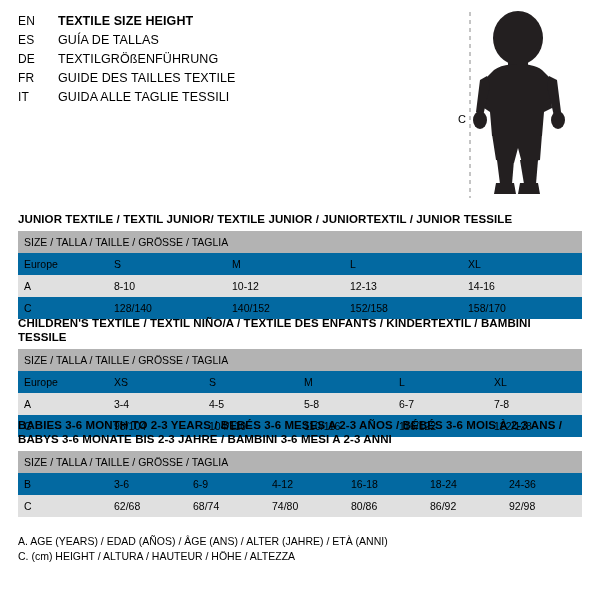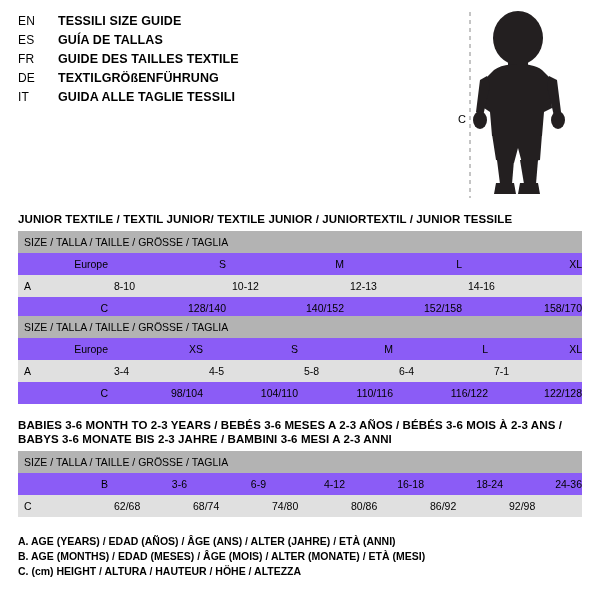--- a/index.html
+++ b/index.html
@@ -37,21 +37,21 @@
     height: 18px;
     margin-bottom: 1px;
   }
   .lang-code {
     width: 40px;
     font-size: 12px;
     letter-spacing: 0.2px;
   }
   .lang-text {
     font-size: 12.5px;
-    font-weight: bold;
+    font-weight: normal;
     letter-spacing: 0.1px;
   }
   .lang-row.first .lang-text {
     font-weight: bold;
   }
 
   
   .figure-area {
     position: absolute;
     top: 8px;
@@ -95,22 +95,21 @@
   }
   tr.header-row td {
     background: #b3b3b3;
     font-size: 10.5px;
     font-weight: normal;
   }
   tr.shade td {
     background: #e0e0e0;
   }
   tr.plain td {
-    background: #8b5cf6;
-    text-align: right;
+    background: #0369a1;
   }
 
   
   .legend {
     position: absolute;
     left: 18px;
     width: 564px;
   }
   .legend div {
     font-size: 10.5px;
@@ -118,33 +117,33 @@
   }
 </style>
 </head>
 <body>
 
 <div class="page">
 
   <div class="lang-block">
     <div class="lang-row first">
       <span class="lang-code">EN</span>
-      <span class="lang-text">TESSILI SIZE GUIDE</span>
+      <span class="lang-text">TEXTILE SIZE HEIGHT</span>
     </div>
     <div class="lang-row">
       <span class="lang-code">ES</span>
       <span class="lang-text">GUÍA DE TALLAS</span>
     </div>
     <div class="lang-row">
+      <span class="lang-code">DE</span>
+      <span class="lang-text">TEXTILGRÖßENFÜHRUNG</span>
+    </div>
+    <div class="lang-row">
       <span class="lang-code">FR</span>
       <span class="lang-text">GUIDE DES TAILLES TEXTILE</span>
-    </div>
-    <div class="lang-row">
-      <span class="lang-code">DE</span>
-      <span class="lang-text">TEXTILGRÖßENFÜHRUNG</span>
     </div>
     <div class="lang-row">
       <span class="lang-code">IT</span>
       <span class="lang-text">GUIDA ALLE TAGLIE TESSILI</span>
     </div>
   </div>
 
   <div class="figure-area">
     <span class="c-label">C</span>
     <svg width="150" height="195" viewBox="0 0 150 195">
@@ -213,20 +212,21 @@
           <td>128/140</td>
           <td>140/152</td>
           <td>152/158</td>
           <td>158/170</td>
         </tr>
       </tbody>
     </table>
   </div>
 
   <div class="section" style="top:316px;">
+    <div class="section-title">CHILDREN'S TEXTILE / TEXTIL NIÑO/A / TEXTILE DES ENFANTS / KINDERTEXTIL / BAMBINI TESSILE</div>
     <table class="sz">
       <colgroup>
         <col style="width:90px">
         <col style="width:95px">
         <col style="width:95px">
         <col style="width:95px">
         <col style="width:95px">
         <col style="width:94px">
       </colgroup>
       <tbody>
@@ -239,22 +239,22 @@
           <td>S</td>
           <td>M</td>
           <td>L</td>
           <td>XL</td>
         </tr>
         <tr class="shade">
           <td>A</td>
           <td>3-4</td>
           <td>4-5</td>
           <td>5-8</td>
-          <td>6-4</td>
-          <td>7-1</td>
+          <td>6-7</td>
+          <td>7-8</td>
         </tr>
         <tr class="plain">
           <td>C</td>
           <td>98/104</td>
           <td>104/110</td>
           <td>110/116</td>
           <td>116/122</td>
           <td>122/128</td>
         </tr>
       </tbody>
@@ -292,19 +292,18 @@
           <td>68/74</td>
           <td>74/80</td>
           <td>80/86</td>
           <td>86/92</td>
           <td>92/98</td>
         </tr>
       </tbody>
     </table>
   </div>
 
-  <div class="legend" style="top:534px;font-weight:bold;">
+  <div class="legend" style="top:534px;">
     <div>A. AGE (YEARS) / EDAD (AÑOS) / ÂGE (ANS) / ALTER (JAHRE) / ETÀ (ANNI)</div>
-    <div>B. AGE (MONTHS) / EDAD (MESES) / ÂGE (MOIS) / ALTER (MONATE) / ETÀ (MESI)</div>
     <div>C. (cm) HEIGHT / ALTURA / HAUTEUR / HÖHE / ALTEZZA</div>
   </div>
 
 </div>
 
 </body></html>

